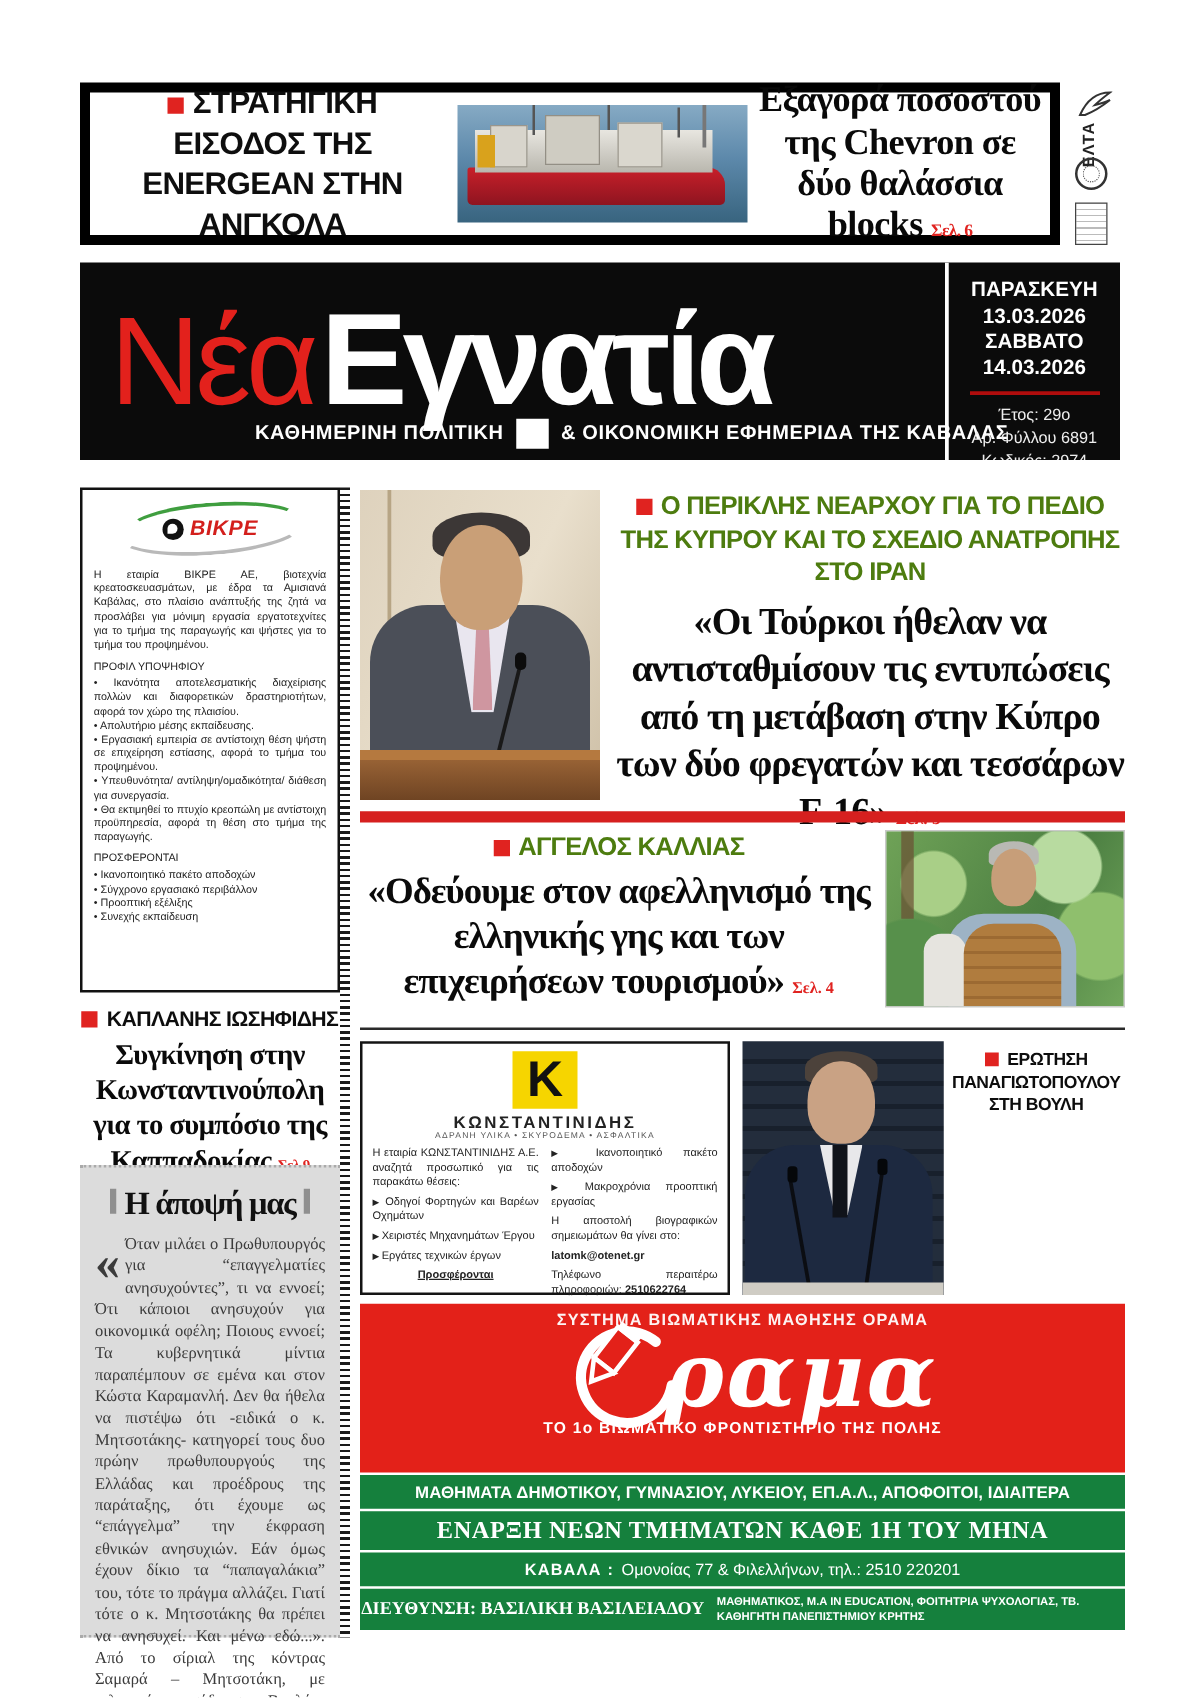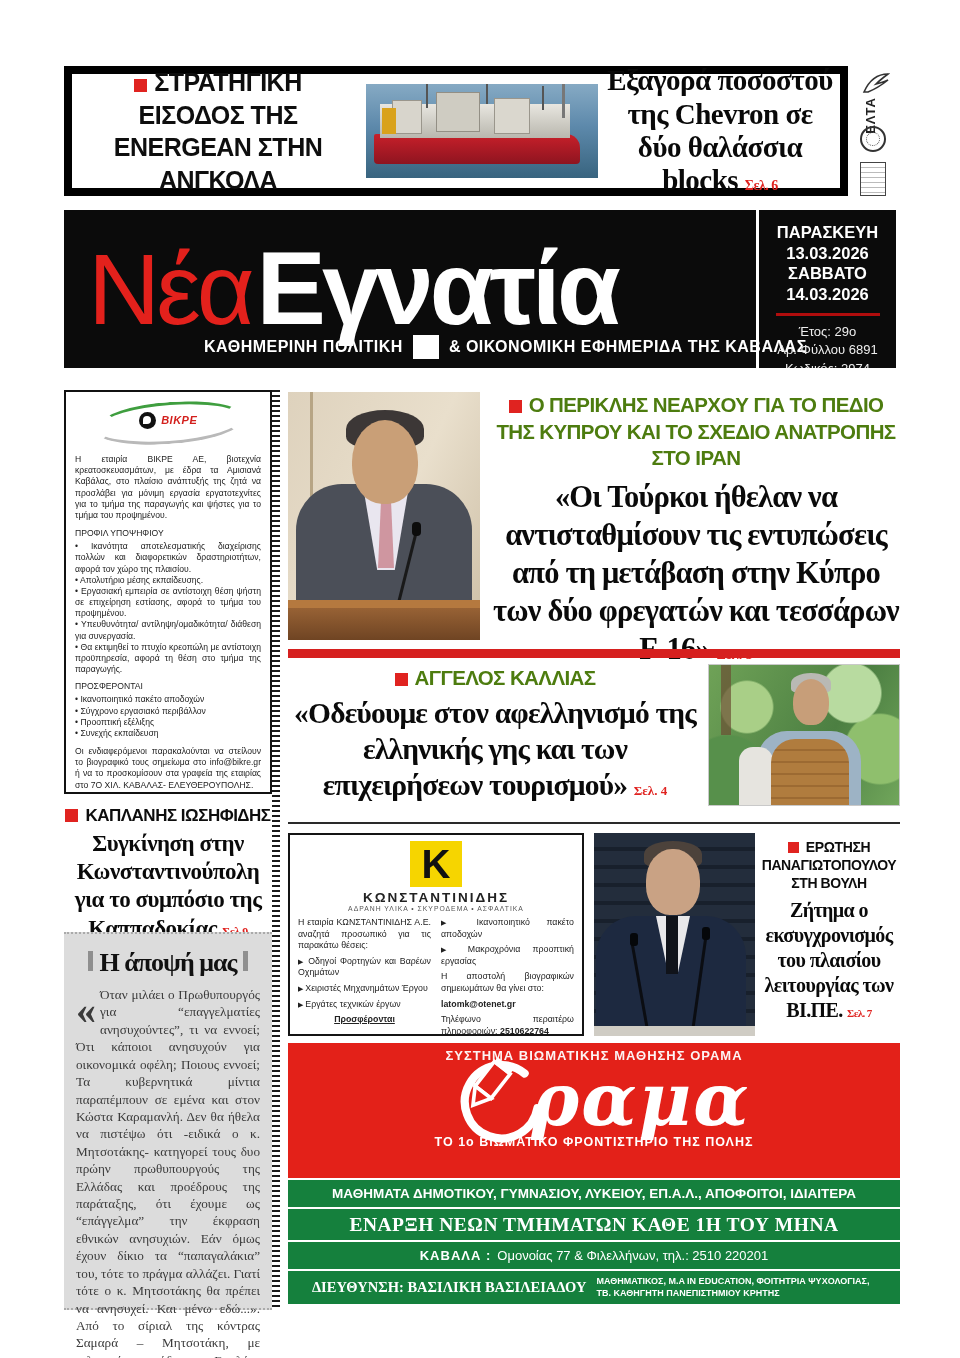--- a/index.html
+++ b/index.html
@@ -53,21 +53,21 @@
   .mast-small { font-size:13px; line-height:1.45; color:#eee; }
 
   
   #bikre-box { left:64px; top:390px; width:208px; height:404px; border:2px solid #111; padding:8px 9px; font-size:8.6px; line-height:1.3; color:#222; }
   .bikre-logo { position:relative; height:50px; margin-bottom:4px; }
   .bikre-swoosh { position:absolute; left:18px; top:4px; width:150px; height:40px; border:3px solid #b9b9b9; border-color:transparent transparent #b9b9b9 transparent; border-radius:50%; transform:rotate(-4deg); }
   .bikre-swoosh2 { position:absolute; left:26px; top:2px; width:140px; height:36px; border:3px solid #3f9e3f; border-color:#3f9e3f transparent transparent transparent; border-radius:50%; transform:rotate(-4deg); }
   .bikre-row { position:absolute; left:0; right:0; top:12px; text-align:center; }
   .bikre-dot { display:inline-block; width:17px; height:17px; background:#111; border-radius:50%; vertical-align:middle; margin-right:3px; position:relative; }
   .bikre-dot::after { content:""; position:absolute; left:4px; top:4px; width:8px; height:8px; background:#fff; border-radius:50% 50% 50% 0; }
-  .bikre-name { font-size:11px; font-weight:bold; font-style:italic; color:#d31f1c; letter-spacing:0.5px; vertical-align:middle; }
+  .bikre-name { font-size:17px; font-weight:bold; font-style:italic; color:#d31f1c; letter-spacing:0.5px; vertical-align:middle; }
   .bikre-p { margin-bottom:7px; text-align:justify; }
   .bikre-h { font-weight:normal; margin-bottom:2px; margin-top:2px; }
   .bikre-li { text-align:justify; }
   .bikre-li::before { content:"• "; }
 
   #kaplanis { left:64px; top:806px; width:208px; text-align:center; }
   .kicker-sm { font-weight:bold; font-size:17px; letter-spacing:-0.5px; line-height:1.2; color:#0d0d0d; }
   #kaplanis .headline { font-family:"Liberation Serif", serif; font-weight:bold; font-size:23px; line-height:1.22; letter-spacing:-0.5px; margin-top:4px; color:#0a0a0a;}
   #kaplanis .pageref { font-size:12px; }
 
@@ -151,21 +151,21 @@
   .orama-red { position:relative; height:135px; background:#e32119; color:#fff; overflow:hidden; }
   .orama-top { text-align:center; font-size:13px; font-weight:bold; letter-spacing:1px; padding-top:5px; opacity:0.95; }
   .orama-logo { display:flex; align-items:center; justify-content:center; margin-top:-6px;padding-left:16px; }
   .orama-script { font-family:"DejaVu Serif", serif; font-style:italic; font-weight:bold; font-size:72px; line-height:1; letter-spacing:2px; margin-left:-14px; }
   .orama-tag { text-align:center; font-size:12.5px; font-weight:bold; letter-spacing:1px; margin-top:-8px; }
   .orama-row { background:#15803d; color:#fff; display:flex; align-items:center; justify-content:center; text-align:center; margin-top:2px; }
   .orama-r1 { height:27px; font-weight:bold; font-size:13.5px; letter-spacing:0; }
   .orama-r2 { height:31px; font-family:"Liberation Serif", serif; font-weight:bold; font-size:19.5px; letter-spacing:0.5px; }
   .orama-r3 { height:27px; font-size:13px; }
   .orama-r3 b { font-weight:800; margin-right:6px; letter-spacing:1px; }
-  .orama-r4 { height:33px; gap:10px; padding:0 24px;justify-content:space-between; }
+  .orama-r4 { height:33px; gap:10px; padding:0 1px;justify-content:space-between; }
   .orama-r4-left { font-family:"Liberation Serif", serif; font-weight:bold; font-size:14.5px; white-space:nowrap; }
   .orama-r4-right { font-weight:bold; font-size:9px; line-height:1.25; text-align:left; }
 </style>
 </head>
 <body>
 
 <div id="page">
 
   <div id="banner" class="abs">
     <div class="banner-left">
@@ -239,21 +239,20 @@
     <div class="bikre-li">Ικανότητα αποτελεσματικής διαχείρισης πολλών και διαφορετικών δραστηριοτήτων, αφορά τον χώρο της πλαισίου.</div>
     <div class="bikre-li">Απολυτήριο μέσης εκπαίδευσης.</div>
     <div class="bikre-li">Εργασιακή εμπειρία σε αντίστοιχη θέση ψήστη σε επιχείρηση εστίασης, αφορά το τμήμα του προψημένου.</div>
     <div class="bikre-li">Υπευθυνότητα/ αντίληψη/ομαδικότητα/ διάθεση για συνεργασία.</div>
     <div class="bikre-li">Θα εκτιμηθεί το πτυχίο κρεοπώλη με αντίστοιχη προϋπηρεσία, αφορά τη θέση στο τμήμα της παραγωγής.</div>
     <div class="bikre-h" style="margin-top:6px">ΠΡΟΣΦΕΡΟΝΤΑΙ</div>
     <div class="bikre-li">Ικανοποιητικό πακέτο αποδοχών</div>
     <div class="bikre-li">Σύγχρονο εργασιακό περιβάλλον</div>
     <div class="bikre-li">Προοπτική εξέλιξης</div>
     <div class="bikre-li">Συνεχής εκπαίδευση</div>
-    <p class="bikre-p" style="margin-top:7px">Οι ενδιαφερόμενοι παρακαλούνται  να στείλουν το βιογραφικό τους σημείωμα στο info@bikre.gr ή να το προσκομίσουν στα γραφεία της εταιρίας στο 7Ο ΧΙΛ. ΚΑΒΑΛΑΣ- ΕΛΕΥΘΕΡΟΥΠΟΛΗΣ.</p>
   </div>
 
   <div id="kaplanis" class="abs">
     <div class="kicker-sm"><span class="sq"></span><span>ΚΑΠΛΑΝΗΣ ΙΩΣΗΦΙΔΗΣ</span></div>
     <div class="headline"><span>Συγκίνηση στην Κωνσταντινούπολη για το συμπόσιο της Καππαδοκίας</span>
       <span class="pageref">Σελ.9</span></div>
   </div>
 
   <div id="opinion" class="abs">
     <div class="opinion-title"><span class="bar"></span><span>Η άποψή μας</span><span class="bar"></span></div>
@@ -326,22 +325,20 @@
     <div class="pana-hair"></div>
       <div class="pana-head"></div>
     <div class="pana-mic1"></div>
       <div class="pana-mic2"></div>
       <div class="pana-m1h"></div>
       <div class="pana-m2h"></div>
     <div class="pana-desk"></div>
   </div>
   <div id="pana-text" class="abs">
     <div class="kicker"><span class="sq" style="width:11px;height:11px"></span><span>ΕΡΩΤΗΣΗ ΠΑΝΑΓΙΩΤΟΠΟΥΛΟΥ ΣΤΗ ΒΟΥΛΗ</span></div>
-    <div class="headline"><span>Ζήτημα ο εκσυγχρονισμός του πλαισίου λειτουργίας των ΒΙ.ΠΕ.</span>
-      <span class="pageref">Σελ. 7</span></div>
   </div>
 
   <div id="orama" class="abs">
     <div class="orama-red">
       <div class="orama-top">ΣΥΣΤΗΜΑ ΒΙΩΜΑΤΙΚΗΣ ΜΑΘΗΣΗΣ ΟΡΑΜΑ</div>
       <div class="orama-logo">
         <svg width="92" height="86" viewBox="0 0 100 94">
           <path d="M78 18 A40 40 0 1 0 92 56" fill="none" stroke="#fff" stroke-width="9" stroke-linecap="round"></path>
           <g transform="rotate(38 38 30)">
             <rect x="28" y="6" width="22" height="34" fill="#e32119" stroke="#fff" stroke-width="4"></rect>

